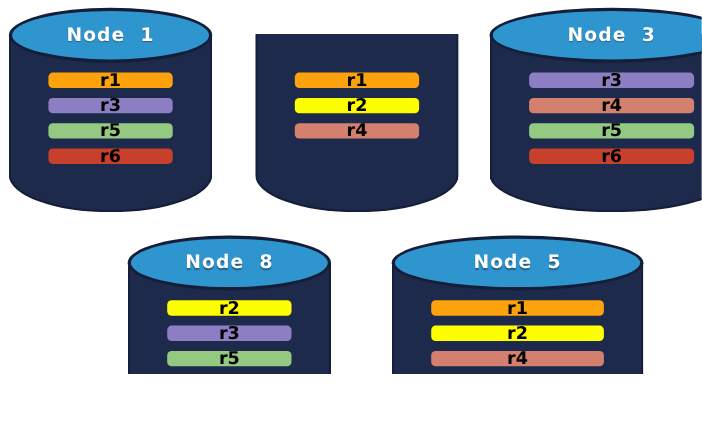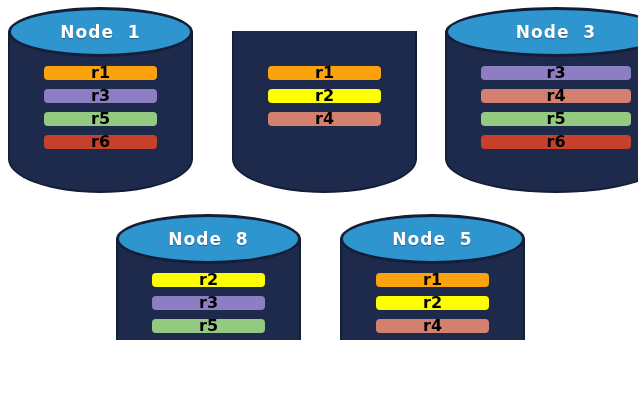--- a/index.html
+++ b/index.html
@@ -74,21 +74,21 @@
     color: #000000;
     font-weight: bold;
     font-size: 16px;
     line-height: 14px;
   }
   
   .pos-0 { left: 8px;   top: 5px; }
   .pos-1 { left: 232px; top: 5px; }
   .pos-2 { left: 445px; top: 5px; padding-left: 37px; }
   .pos-3 { left: 116px; top: 212px; }
-  .pos-4 { left: 340px; top: 212px; }
+  .pos-4 { left: 356px; top: 212px; padding-left: 44px; }
 </style>
 </head>
 <body>
 
 <div class="stage">
 
   <div class="cyl pos-0">
     <div class="cyl-body"></div>
     <div class="cyl-top">
       <span class="cyl-title">Node  1</span>

